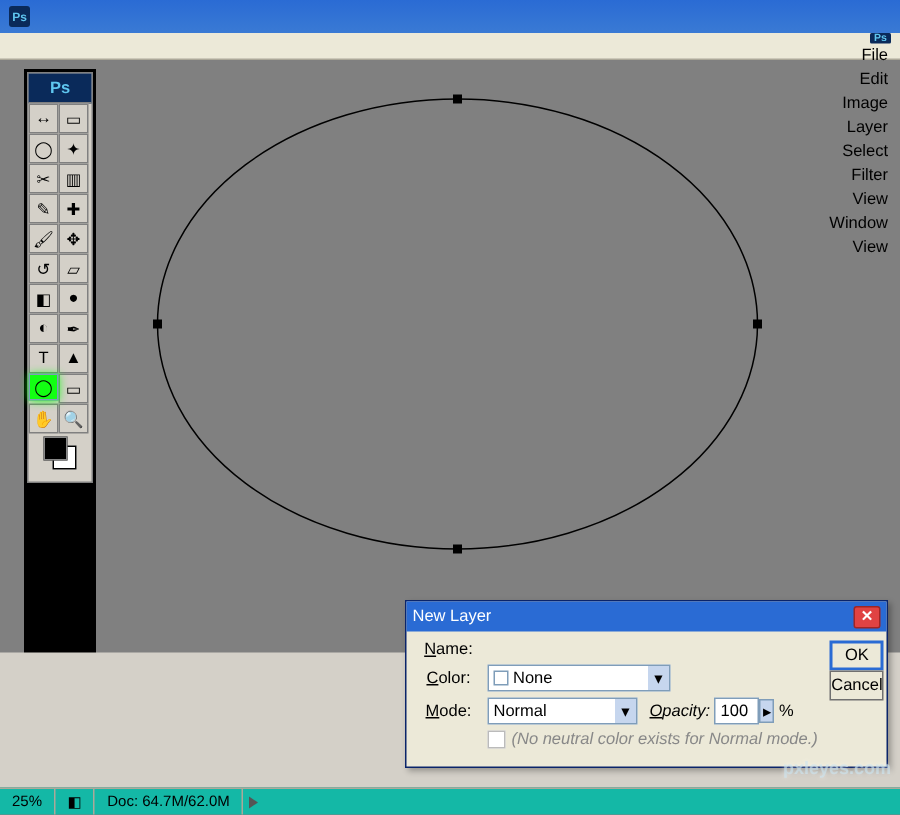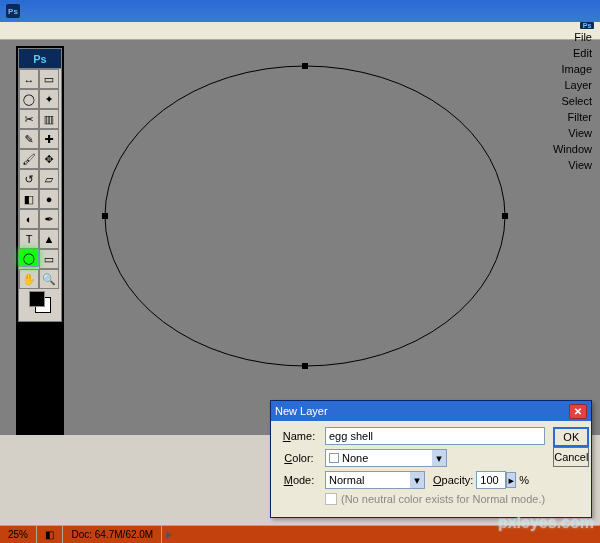--- a/index.html
+++ b/index.html
@@ -20,21 +20,21 @@
 .tool-grid { display:flex; flex-wrap:wrap; }
 .tool-cell { width:20px; height:20px; border:1px solid #808080; background:#d4d0c8; display:flex; align-items:center; justify-content:center; }
 .tool-cell.sel { background:#13ff13; box-shadow:0 0 6px #13ff13; }
 .swatches { height:32px; display:flex; align-items:center; justify-content:center; position:relative; }
 .swatch-bg { width:16px; height:16px; background:#fff; border:1px solid #000; position:absolute; top:8px; left:16px;}
 .swatch-fg { width:16px; height:16px; background:#000; border:1px solid #888; position:absolute; top:2px; left:10px;}
 
 .canvas { position:absolute; top:46px; left:75px; right:0; height:440px; }
 .ellipse-svg { position:absolute; top:10px; left:20px; }
 
-.statusbar { position:absolute; bottom:0; left:0; right:0; height:18px; background:#c2410c; border-top:1px solid #aca899; display:flex; align-items:center; font-size:10px; }
+.statusbar { position:absolute; bottom:0; left:0; right:0; height:18px; background:#14b8a6; border-top:1px solid #aca899; display:flex; align-items:center; font-size:10px; }
 .statusbar .sb-item { padding:0 8px; border-right:1px solid #aca899; height:100%; display:flex; align-items:center; }
 .statusbar .sb-item.doc { }
 .statusbar .sb-play { margin-left:4px; width:0;height:0;border-top:4px solid transparent;border-bottom:4px solid transparent;border-left:6px solid #555; }
 
 
 .bottom-grey { position:absolute; left:0; right:0; bottom:18px; height:90px; background:#d4d0c8; }
 
 
 .dialog { position:absolute; left:270px; top:400px; width:322px; background:#ece9d8; border:1px solid #0a246a; box-shadow:2px 2px 4px rgba(0,0,0,.3); font-size:11px; }
 .dlg-title { height:20px; background:linear-gradient(#2a6bd4,#2a6bd4); color:#fff; display:flex; align-items:center; justify-content:space-between; padding:0 4px;text-align:center; }
@@ -47,23 +47,23 @@
 .txt { flex:1; height:18px; border:1px solid #7f9db9; background:#fff; padding:0 3px; font-size:11px; }
 .cb { width:12px; height:12px; border:1px solid #7f9db9; background:#fff; margin-right:4px; }
 .sel { height:18px; border:1px solid #7f9db9; background:#fff; display:flex; align-items:center; padding:0 3px; font-size:11px; position:relative; }
 .sel .chev { position:absolute; right:0; top:0; width:14px; height:16px; background:#c6d6ee; display:flex; align-items:center; justify-content:center; }
 .sel .sw { width:10px; height:10px; border:1px solid #7f9db9; background:#fff; margin-right:3px; }
 .dlg-btns { width:56px; margin-left:8px; display:flex; flex-direction:column; gap:0; }
 .btn { height:20px; border:1px solid #707070; background:#ece9d8; font-size:11px; display:flex; align-items:center; justify-content:center; }
 .btn.def { border:2px solid #2a6bd4; }
 .muted { color:#888; }
 .spin { width:10px; height:16px; background:#c6d6ee; border:1px solid #7f9db9; display:flex; align-items:center; justify-content:center; }
-.nowrap { white-space:nowrap; }
+.nowrap { white-space:nowrap;font-style:italic; }
 
-.watermark { position:absolute; right:6px; bottom:11px; color:#d0e6f0; font-size:16px; font-weight:bold; opacity:.7; text-shadow:0 0 3px rgba(255,255,255,.6); pointer-events:none; }
+.watermark { position:absolute; right:6px; bottom:24px; color:#d0e6f0; font-size:12px; font-weight:bold; opacity:.7; text-shadow:0 0 3px rgba(255,255,255,.6); pointer-events:none; }
 </style>
 </head>
 <body>
 
 <div class="titlebar">
   <div class="ps-icon">Ps</div>
 </div>
 
 <div class="menubar">
   <div class="ms-icon">Ps</div>
@@ -126,21 +126,20 @@
 
 <div class="dialog">
   <div class="dlg-title">
     <span>New Layer</span>
     <div class="dlg-close">✕</div>
   </div>
   <div class="dlg-body">
     <div class="dlg-form">
       <div class="row">
         <label><span class="u">N</span>ame:</label>
-        <input class="txt" value="egg shell" style="">
       </div>
       <div class="row">
         <label><span class="u">C</span>olor:</label>
         <div class="sel" style="width:122px;">
           <div class="sw"></div>
           <span>None</span>
           <div class="chev">▾</div>
         </div>
       </div>
       <div class="row">

